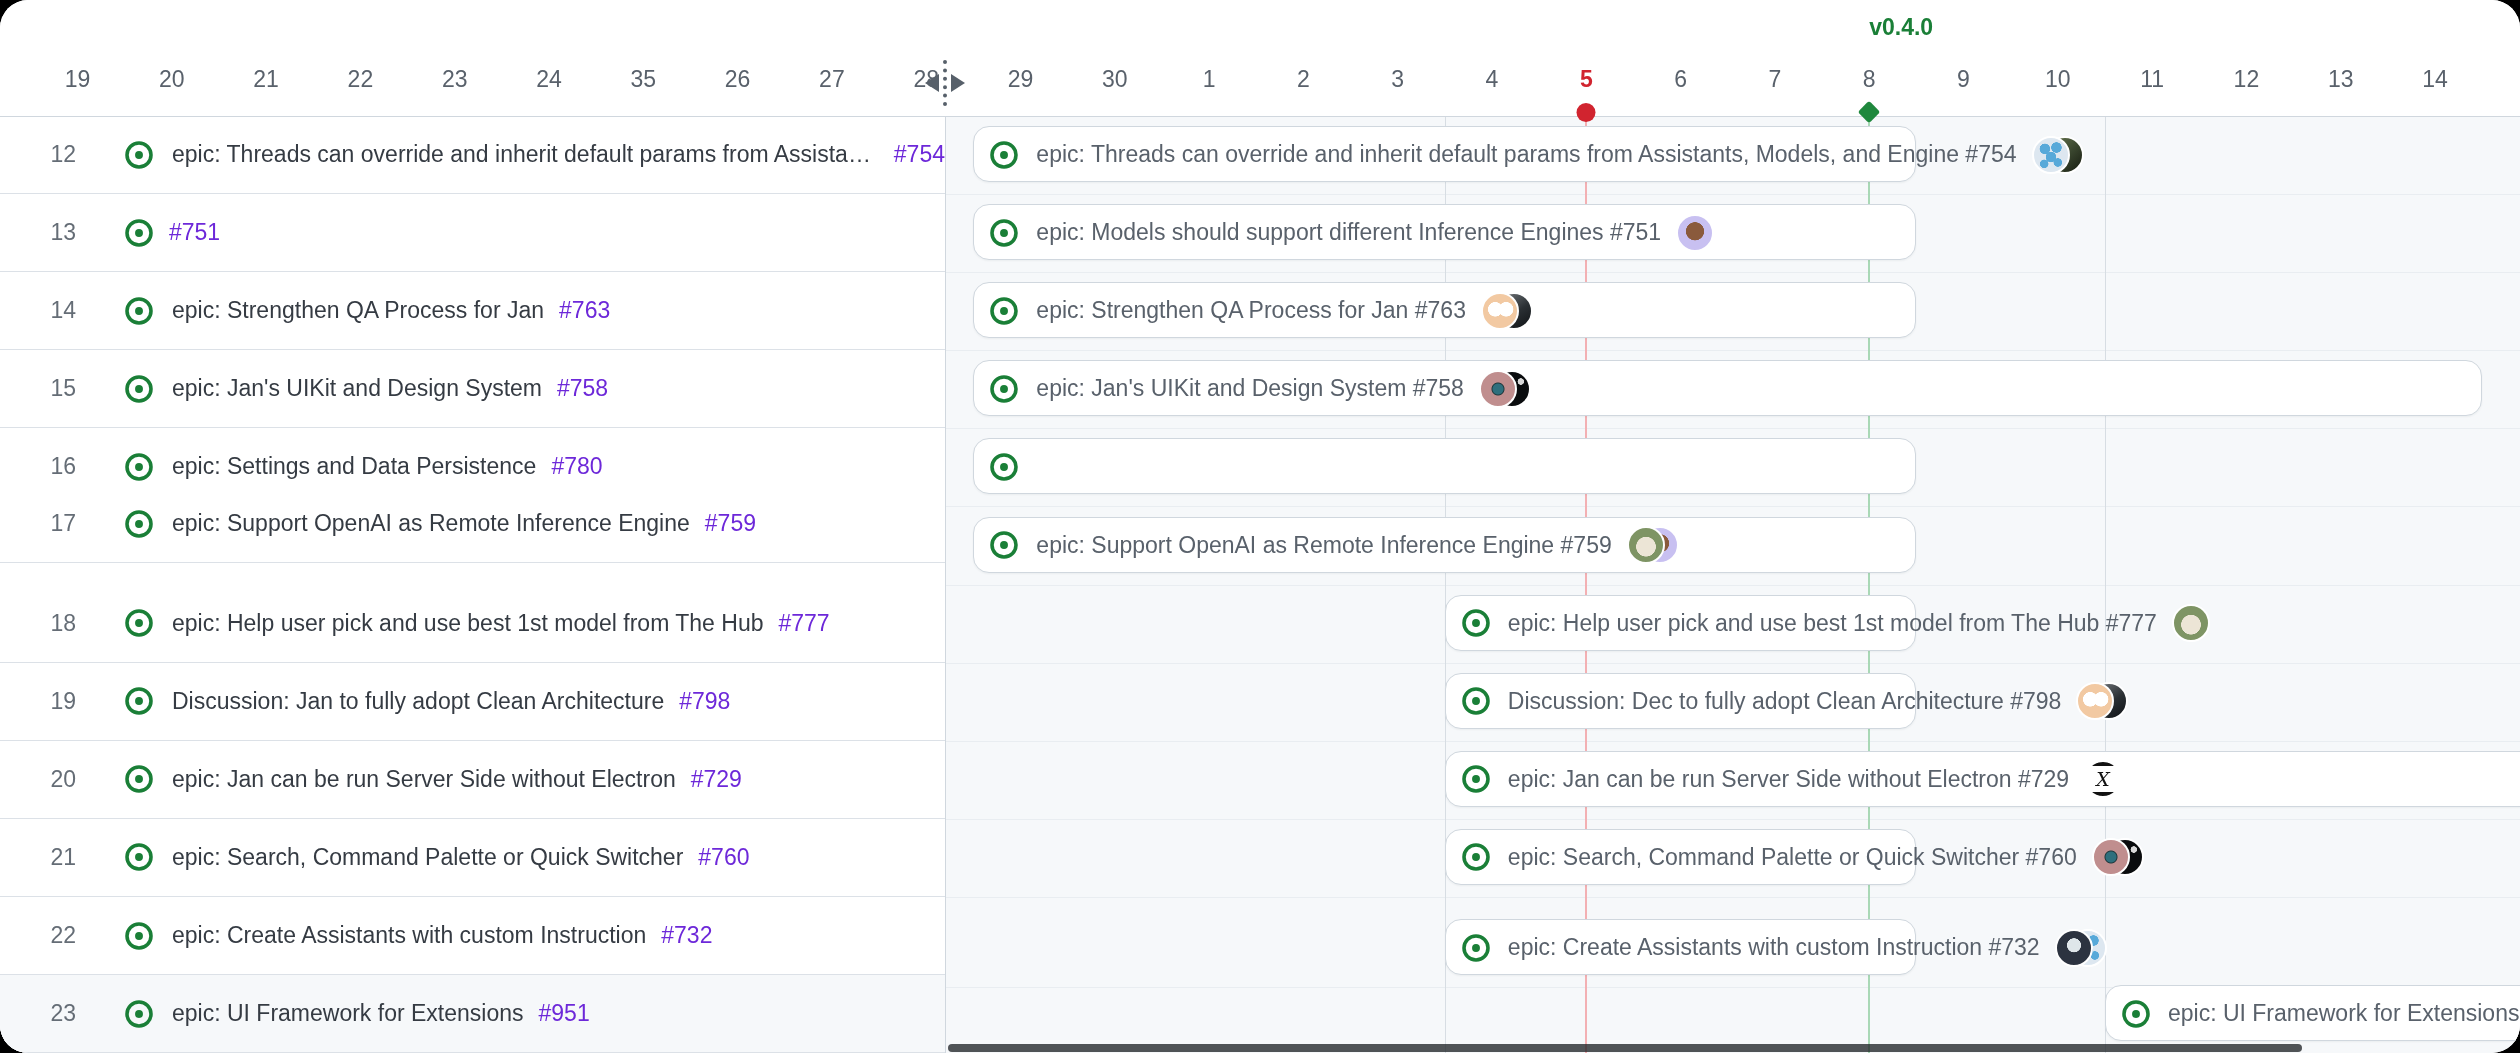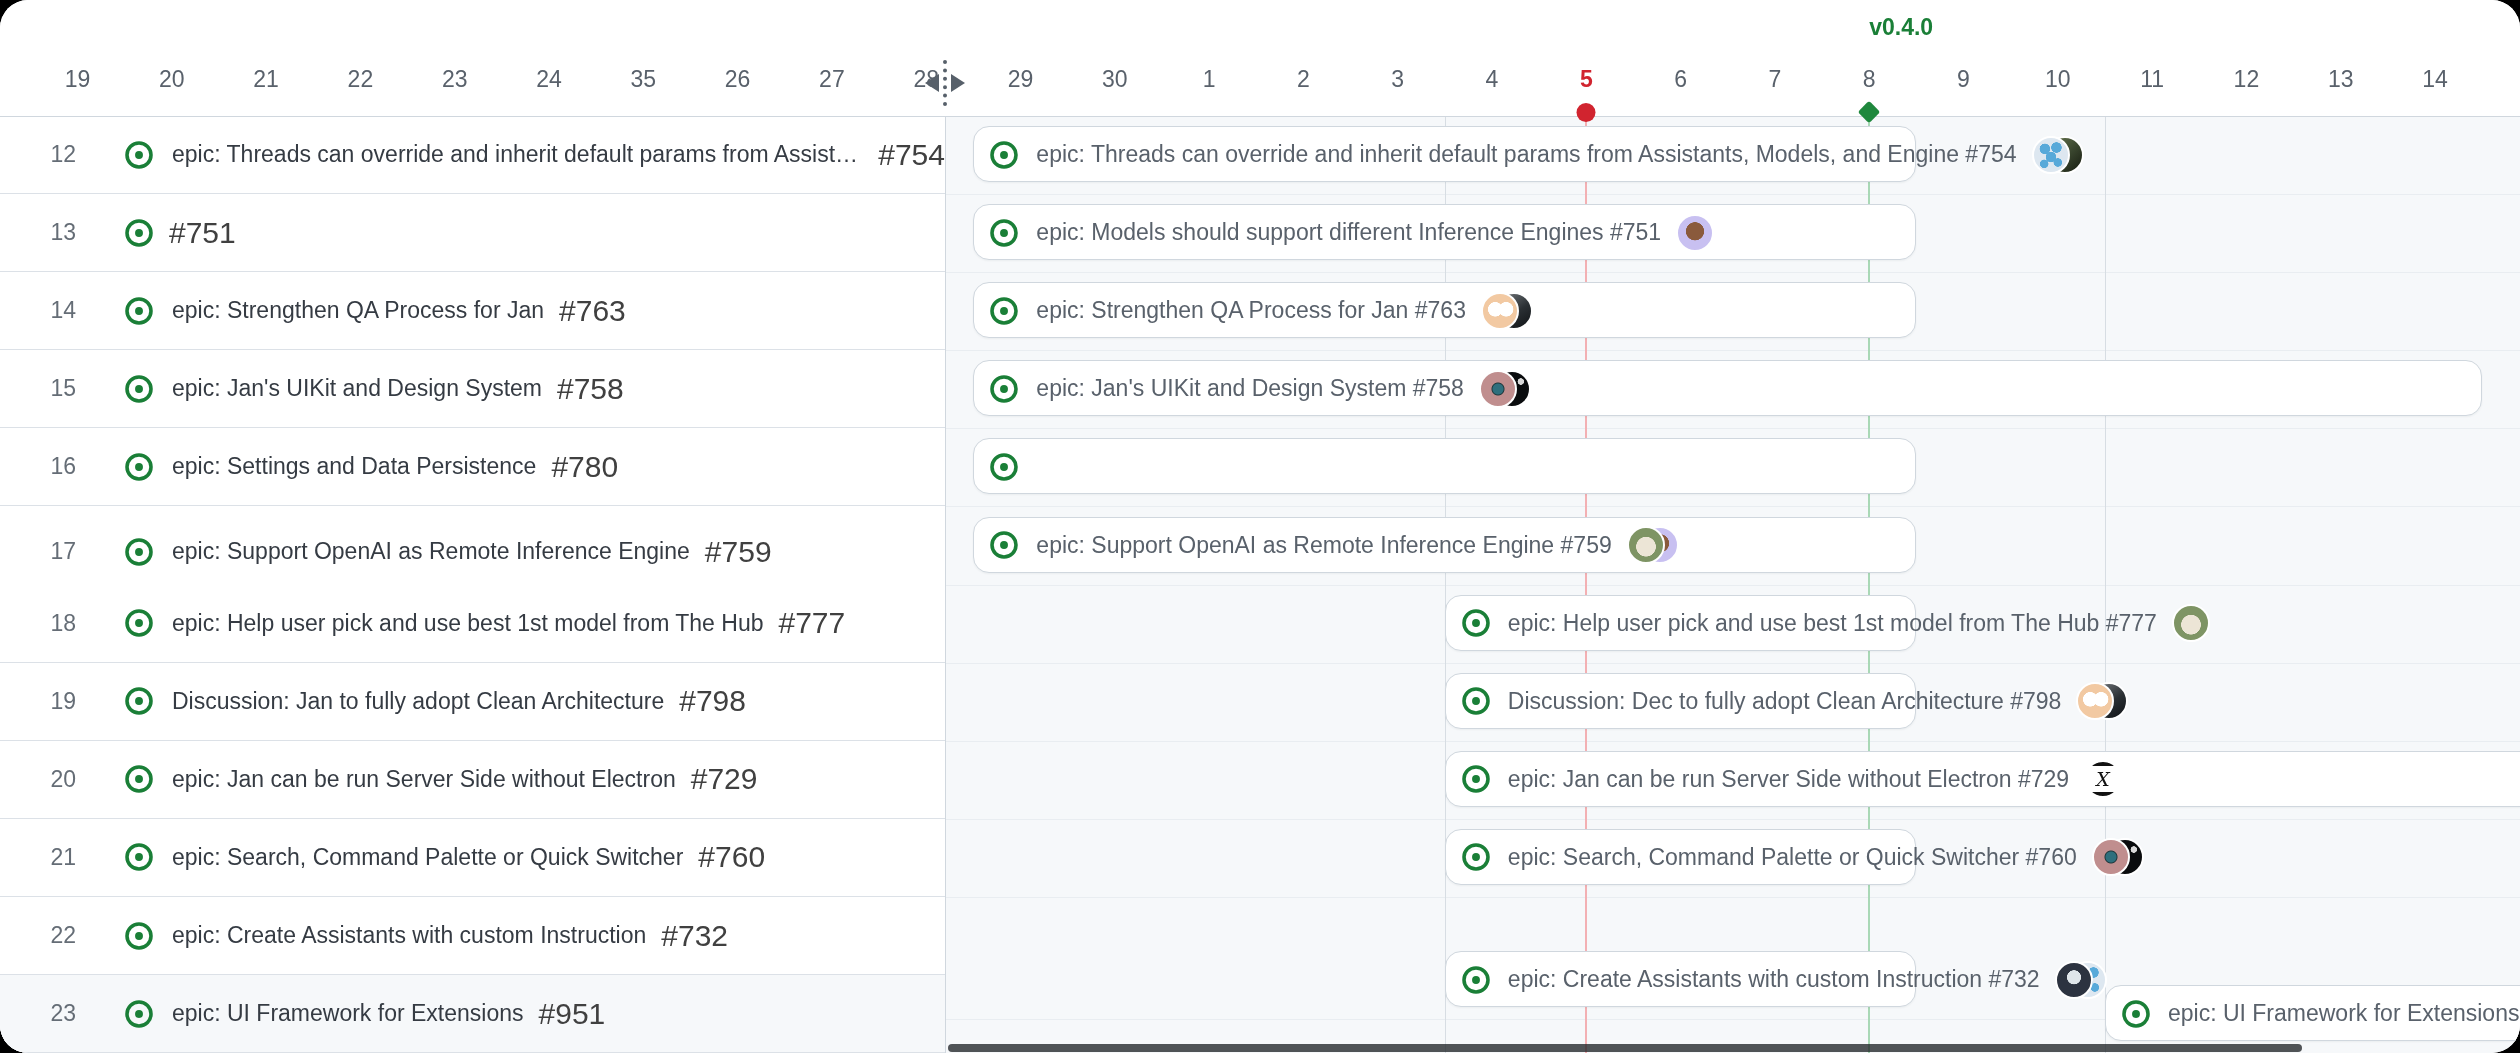--- a/index.html
+++ b/index.html
@@ -64,21 +64,21 @@
   
   #table{position:absolute;left:0;top:116px;width:945px;bottom:0;background:#fff;
          border-right:1px solid #d0d7de;z-index:4;}
   .trow{position:absolute;left:0;right:0;display:flex;align-items:center;
         border-bottom:1px solid #dce1e7;box-sizing:border-box;background:#fff;cursor:pointer;}
   .trow.hovered{background:#f6f8fa;}
   .row-num{flex:none;width:76px;text-align:right;font-size:23px;color:#656d76;}
   .trow .issue-icon{margin-left:48px;}
   .row-title{margin-left:18px;font-size:23px;color:#353b43;white-space:nowrap;
              overflow:hidden;text-overflow:ellipsis;flex:0 1 auto;min-width:0;}
-  .row-issue{margin-left:15px;font-size:30px;color:#404040;flex:none;}
+  .row-issue{margin-left:15px;font-size:23px;color:#6d28d9;flex:none;}
 
   
   #resize-cursor{position:absolute;top:60px;left:945px;transform:translateX(-50%);
       display:flex;align-items:center;z-index:9;}
   .cur-arrow-l{width:0;height:0;border-top:9px solid rgba(0,0,0,0);border-bottom:9px solid rgba(0,0,0,0);
       border-right:14px solid #57606a;margin-right:4px;}
   .cur-arrow-r{width:0;height:0;border-top:9px solid rgba(0,0,0,0);border-bottom:9px solid rgba(0,0,0,0);
       border-left:14px solid #57606a;margin-left:4px;}
   .cur-dots{height:46px;width:0;border-left:4px dotted #57606a;}
   #hscrollbar{position:absolute;bottom:1px;height:8px;border-radius:4px;
@@ -218,21 +218,21 @@
     <circle cx="8" cy="8" r="6.4" fill="none" stroke="#1a7f37" stroke-width="1.9"></circle>
     <circle cx="8" cy="8" r="2.1" fill="#1a7f37"></circle>
   </svg>
           <span class="bar-title">epic: Search, Command Palette or Quick Switcher #760</span>
           <div class="avatar-stack">
             <div class="avatar av-eye" style="z-index: 5;"></div>
             <div class="avatar av-black" style="z-index: 4;"></div>
           </div>
         </div>
       </div>
-      <div class="t-row" style="top: 825px; height: 78.1px; padding-left: 12px;">
+      <div class="t-row" style="top: 793px; height: 78.1px; padding-left: 12px;">
         <div class="bar" style="left: 1444.85px; width: 471.5px;"></div>
         <div class="bar-content" style="left: 1460.85px;">
           <svg class="issue-icon" viewBox="0 0 16 16">
     <circle cx="8" cy="8" r="6.4" fill="none" stroke="#1a7f37" stroke-width="1.9"></circle>
     <circle cx="8" cy="8" r="2.1" fill="#1a7f37"></circle>
   </svg>
           <span class="bar-title">epic: Create Assistants with custom Instruction #732</span>
           <div class="avatar-stack">
             <div class="avatar av-cat-suit" style="z-index: 5;"></div>
             <div class="avatar av-pixel" style="z-index: 4;"></div>
@@ -288,21 +288,21 @@
       </div>
       <div class="trow" style="top: 312.4px; height: 78.1px;">
         <span class="row-num">16</span>
         <svg class="issue-icon" viewBox="0 0 16 16">
     <circle cx="8" cy="8" r="6.4" fill="none" stroke="#1a7f37" stroke-width="1.9"></circle>
     <circle cx="8" cy="8" r="2.1" fill="#1a7f37"></circle>
   </svg>
         <span class="row-title">epic: Settings and Data Persistence</span>
         <span class="row-issue">#780</span>
       </div>
-      <div class="trow" style="top: 397px; height: 78.1px;">
+      <div class="trow" style="top: 369px; height: 78.1px;">
         <span class="row-num">17</span>
         <svg class="issue-icon" viewBox="0 0 16 16">
     <circle cx="8" cy="8" r="6.4" fill="none" stroke="#1a7f37" stroke-width="1.9"></circle>
     <circle cx="8" cy="8" r="2.1" fill="#1a7f37"></circle>
   </svg>
         <span class="row-title">epic: Support OpenAI as Remote Inference Engine</span>
         <span class="row-issue">#759</span>
       </div>
       <div class="trow" style="top: 468.6px; height: 78.1px;">
         <span class="row-num">18</span>

